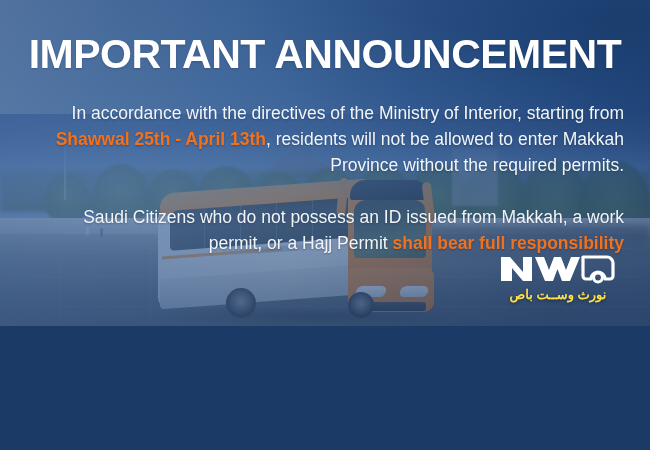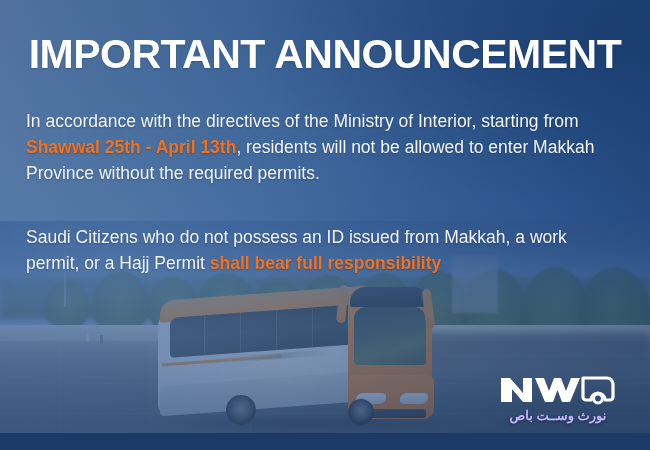--- a/index.html
+++ b/index.html
@@ -7,21 +7,21 @@
     padding: 0;
     background: #1b3a66;
   }
   body {
     font-family: "Liberation Sans", sans-serif;
   }
 
   #poster {
     position: relative;
     width: 650px;
-    height: 433px;
+    height: 326px;
     overflow: hidden;
     background: #2d5490;
   }
 
   
   .bg-gradient {
     position: absolute;
     inset: 0;
     background:
       linear-gradient(100deg,
@@ -347,43 +347,43 @@
     letter-spacing: -0.5px;
     line-height: 1;
     font-family: "Liberation Sans", sans-serif;
     text-shadow: 0 1px 2px rgba(10,30,60,.25);
   }
 
   .body-block {
     position: absolute;
     left: 26px;
     right: 26px;
-    top: 108px;
-    text-align: left;
+    top: 100px;
+    text-align: right;
     color: #f2f5f8;
     font-size: 17.5px;
     line-height: 26px;
     font-family: "Liberation Sans", sans-serif;
     text-shadow: 0 1px 2px rgba(10,30,60,.30);
   }
   .para { margin: 0; }
-  .para + .para { margin-top: 38px; }
+  .para + .para { margin-top: 26px; }
   .hl {
     color: #f2711c;
     font-weight: bold;
   }
 
   
   .logo {
     position: absolute;
     right: 18px;
-    bottom: 10px;
+    bottom: 24px;
     width: 148px;
     text-align: center;
-    color: #c4b5fd;
+    color: #fde047;
   }
   .logo-mark {
     display: block;
     margin: 0 auto 3px auto;
   }
   .logo-ar {
     font-size: 13px;
     line-height: 15px;
     letter-spacing: 0.5px;
     font-weight: bold;

